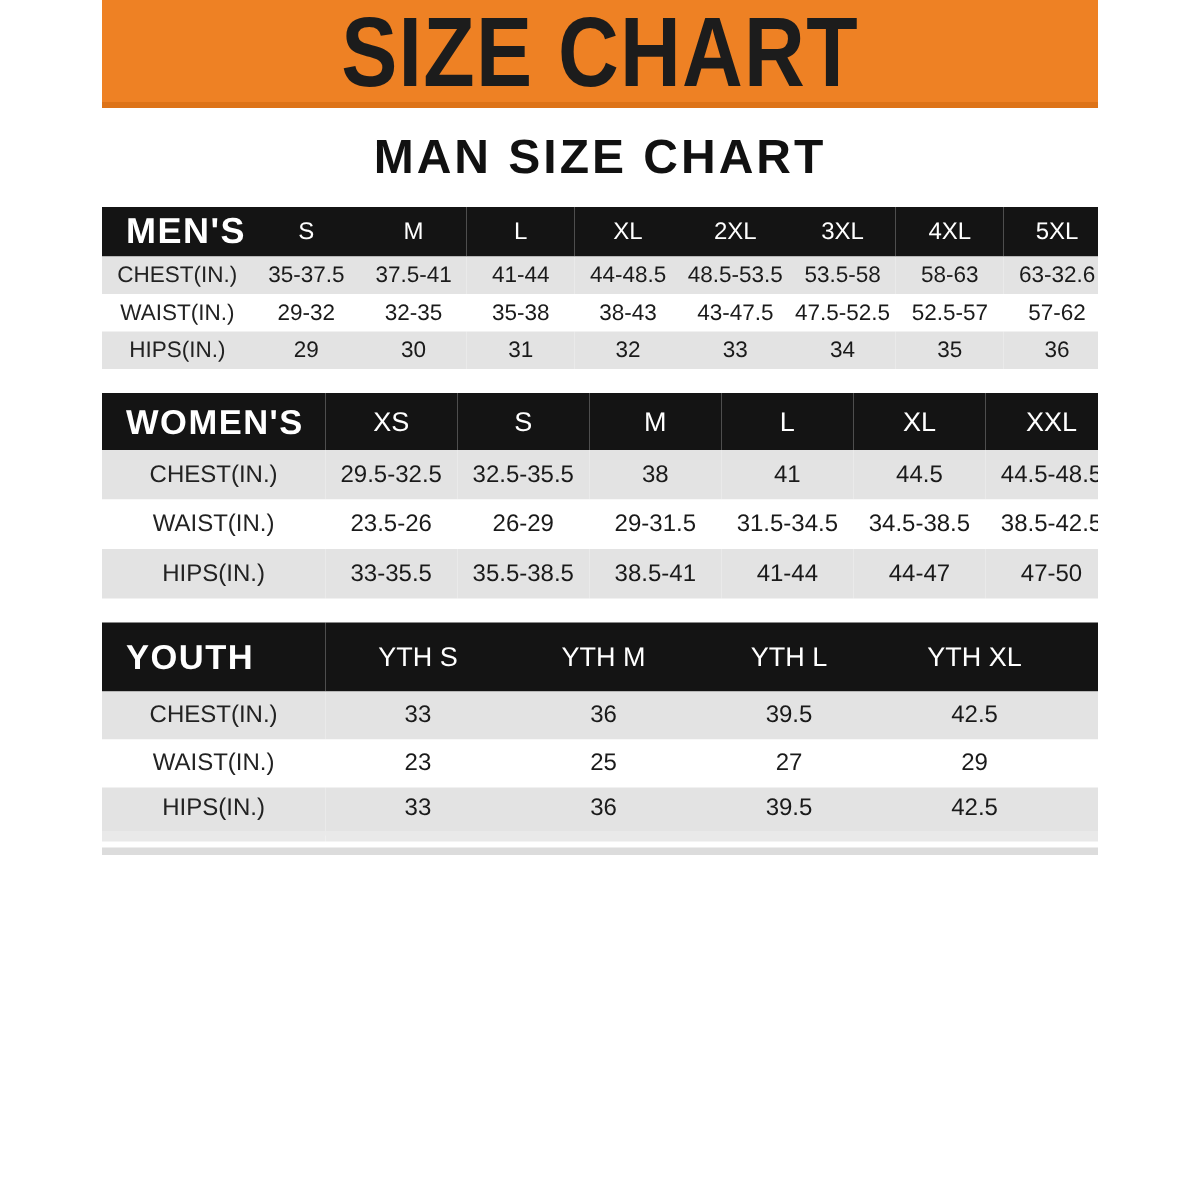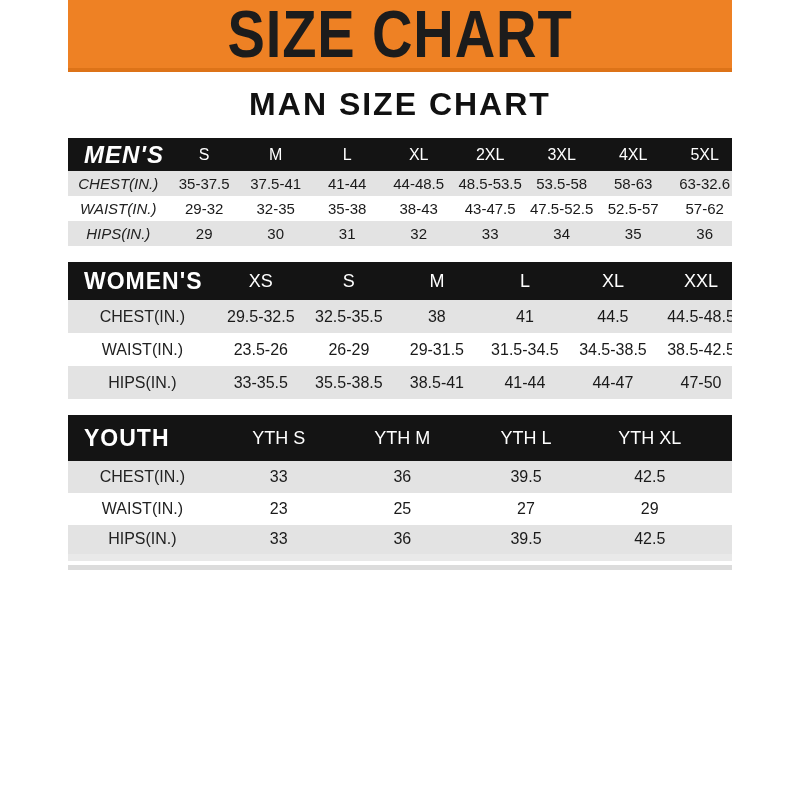--- a/index.html
+++ b/index.html
@@ -25,21 +25,21 @@
   table.chart th.group-label { font-weight:bold; text-align:left; padding-left:16px; letter-spacing:1px; }
   table.chart tbody tr:nth-child(odd)  { background:#E3E3E3; }
   table.chart tbody tr:nth-child(even) { background:#ffffff; }
   table.chart td { text-align:center; color:#1a1a1a; padding:0; }
   table.chart td.row-label { color:#222; }
 
   
   .table-men th { height:33px; font-size:16px; }
   .table-men th.group-label { font-size:24px; }
   .table-men td { height:25px; font-size:15px; }
-  .table-men th:first-child, .table-men td:first-child { width:13.5%;font-style:italic; }
+  .table-men th:first-child, .table-men td:first-child { width:13.5%; }
 
   
   .table-women { margin-top:16px; }
   .table-women th { height:38px; font-size:18px; }
   .table-women th.group-label { font-size:23px; }
   .table-women td { height:33px; font-size:16px; }
   .table-women th:first-child, .table-women td:first-child { width:20%; }
   .table-women .filler { width:9%; }
 
   

